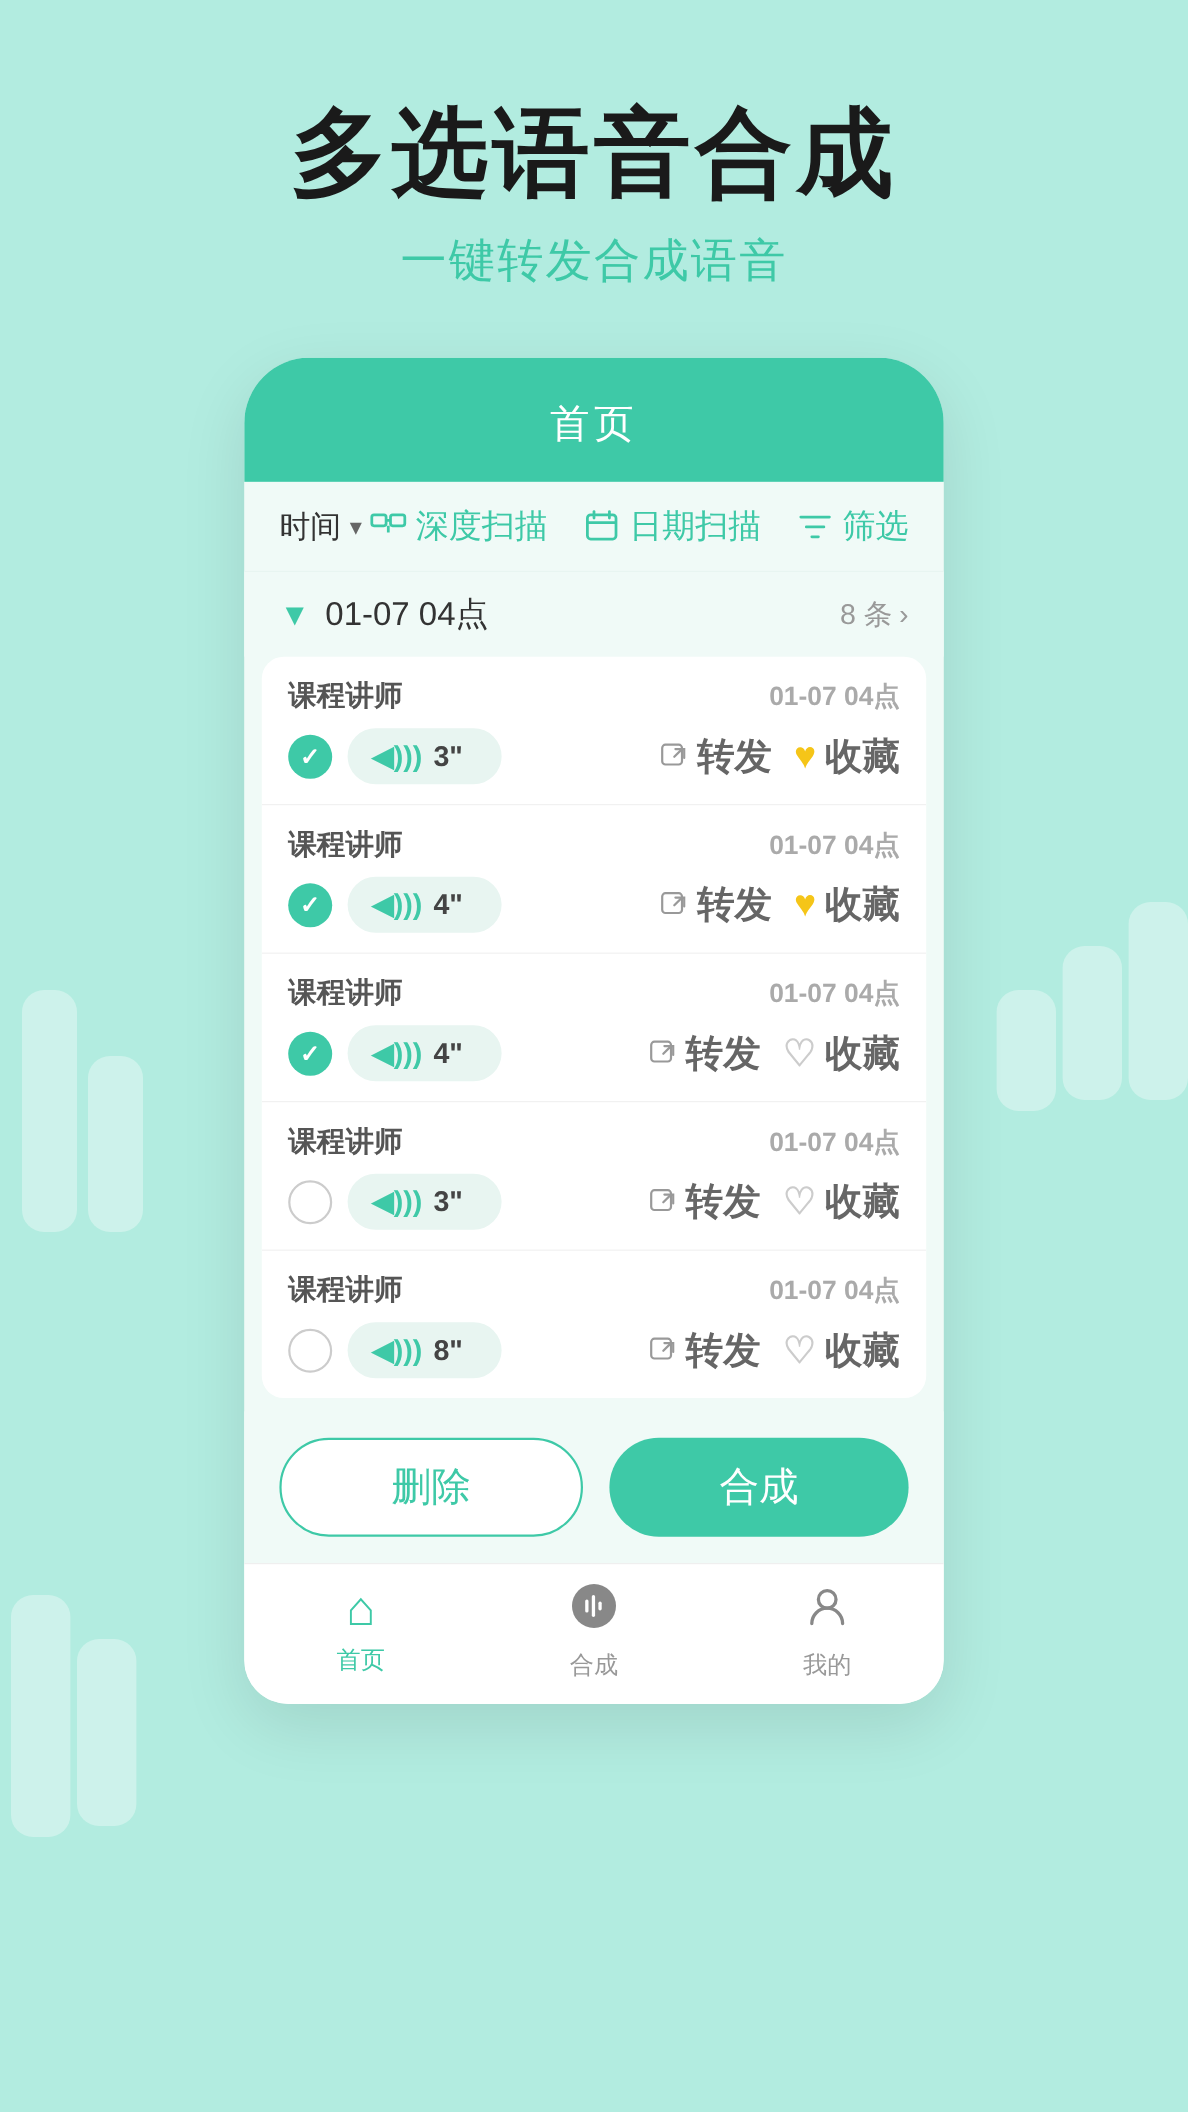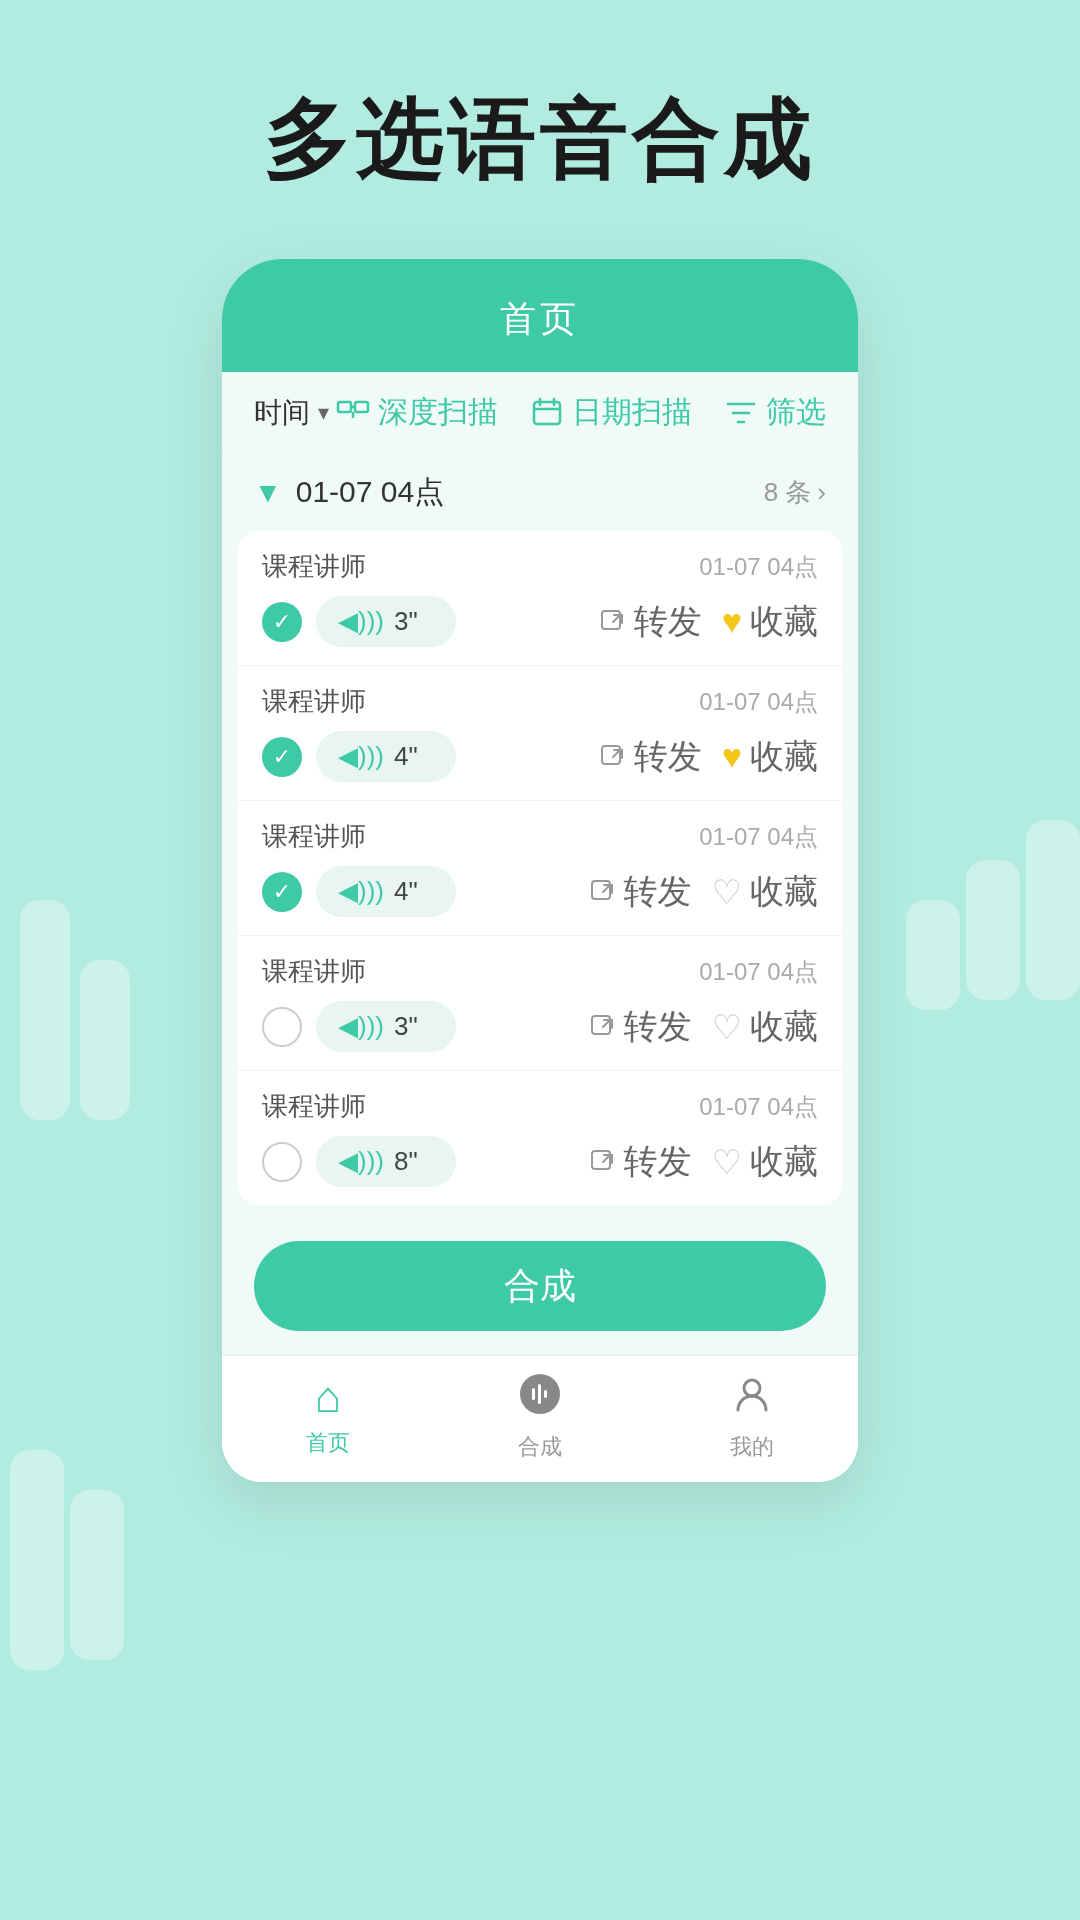--- a/index.html
+++ b/index.html
@@ -129,20 +129,21 @@
       align-items: center;
       gap: 6px;
     }
 
     
     .voice-list {
       background: white;
       margin: 0 16px 12px;
       border-radius: 20px;
       overflow: hidden;
+      font-weight: bold;
     }
     .voice-item {
       padding: 18px 24px 18px 24px;
       border-bottom: 1px solid #f0f0f0;
     }
     .voice-item:last-child {
       border-bottom: none;
     }
     .voice-item-header {
       display: flex;
@@ -307,20 +308,21 @@
 <div class="bg-bar deco-bar-left1"></div>
 <div class="bg-bar deco-bar-left2"></div>
 <div class="bg-bar deco-bar-right1"></div>
 <div class="bg-bar deco-bar-right2"></div>
 <div class="bg-bar deco-bar-right3"></div>
 <div class="bg-bar deco-bar-bottom-left1"></div>
 <div class="bg-bar deco-bar-bottom-left2"></div>
 
 <div class="header-text">
   <div class="header-title">多选语音合成</div>
+  <div class="header-subtitle">一键转发合成语音</div>
 </div>
 
 <div class="phone-card">
 
   <div class="nav-bar">
     <div class="nav-bar-title">首页</div>
   </div>
 
   <div class="toolbar">
     <div class="time-filter">
@@ -518,20 +520,21 @@
             <span style="color:#ccc">♡</span>
             <span>收藏</span>
           </div>
         </div>
       </div>
     </div>
 
   </div>
 
   <div class="bottom-buttons">
+    <div class="btn-delete">删除</div>
     <div class="btn-synthesize">合成</div>
   </div>
 
   <div class="bottom-nav">
 
     <div class="nav-item active">
       <span class="nav-icon nav-icon-home">⌂</span>
       <span class="nav-label" style="color:#3ec9a7">首页</span>
     </div>
 

